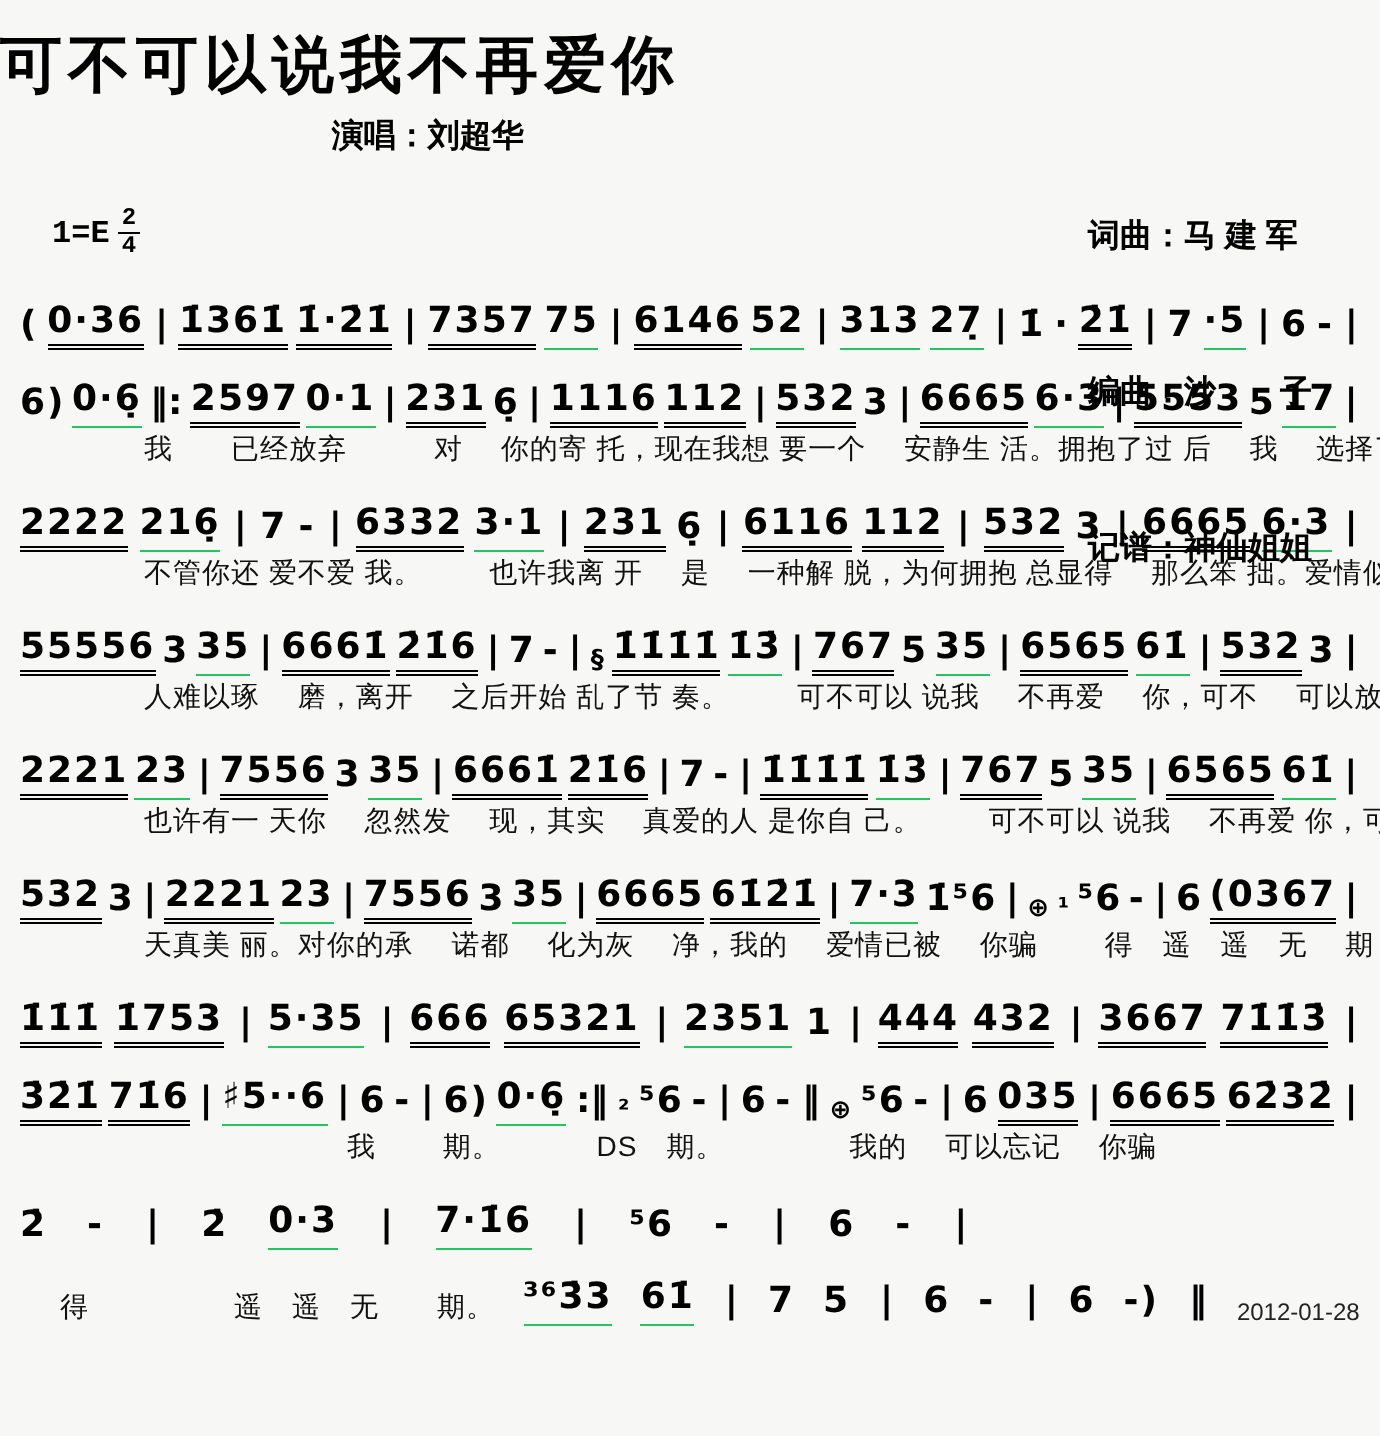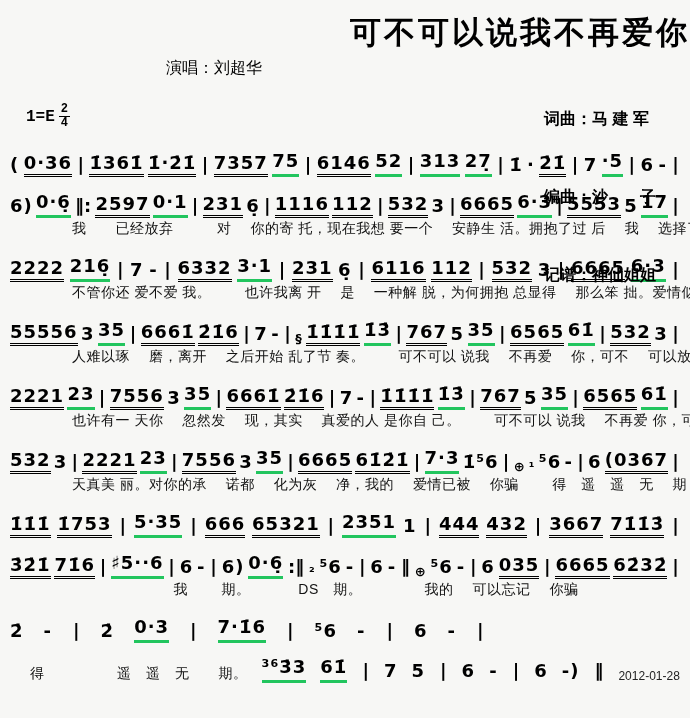--- a/index.html
+++ b/index.html
@@ -5,25 +5,25 @@
   * { margin:0; padding:0; box-sizing:border-box; }
   html,body { background:#f7f7f5; }
   body {
     width:690px; height:718px; overflow:hidden;
     font-family:"Liberation Sans","DejaVu Sans",sans-serif;
     color:#000; position:relative; background:#f7f7f5;
   }
   .header { position:relative; height:136px; }
   .title {
     position:absolute; top:12px; left:0; width:100%;
-    text-align:right; font-size:31px; font-weight:bold; letter-spacing:3px;
+    text-align:left; font-size:31px; font-weight:bold; letter-spacing:3px;
   }
   .singer {
     position:absolute; top:58px; left:0; width:62%;
-    text-align:center; font-size:16px; font-weight:normal;
+    text-align:center; font-size:16px; font-weight:bold;
   }
   .credits {
     position:absolute; top:54px; right:34px;
     font-size:16px; font-weight:bold; line-height:26px; text-align:left;
     white-space:pre;
     margin-left:24px;
   }
   .keyrow {
     position:absolute; top:104px; left:26px;
     font-size:16px; font-weight:bold; display:flex; align-items:center; gap:4px;font-family:Liberation Mono, monospace;
@@ -34,21 +34,21 @@
   .frac .den { padding-top:1px; }
 
   .score { padding:0 10px; }
   .music-row {
     display:flex; justify-content:space-between; align-items:flex-end;
     font-family:"DejaVu Sans",sans-serif;
     font-size:18px; font-weight:bold; margin-top:15px; white-space:nowrap;
   }
   .music-row.loose { justify-content:flex-start; gap:20px; }
   .tok { display:inline-block; letter-spacing:1px; line-height:24px; }
-  .u1 { border-bottom:3px solid #22c55e; padding-bottom:3px; line-height:20px;text-align:right; }
+  .u1 { border-bottom:1px solid #22c55e; padding-bottom:3px; line-height:20px;text-align:right; }
   .u2 { border-bottom:3px double #000; padding-bottom:1px; line-height:20px; }
   .bar { letter-spacing:0; padding:0 1px; }
   .sym { font-size:13px; vertical-align:6px; line-height:14px; }
   .lyric-row {
     font-size:14px; margin-top:2px; height:21px;
     padding-left:62px; white-space:pre; color:#111; letter-spacing:0.5px;
   }
   .final-row {
     display:flex; align-items:flex-end; gap:14px; margin-top:14px;
     font-family:"DejaVu Sans",sans-serif; font-size:18px; font-weight:bold; white-space:nowrap;

